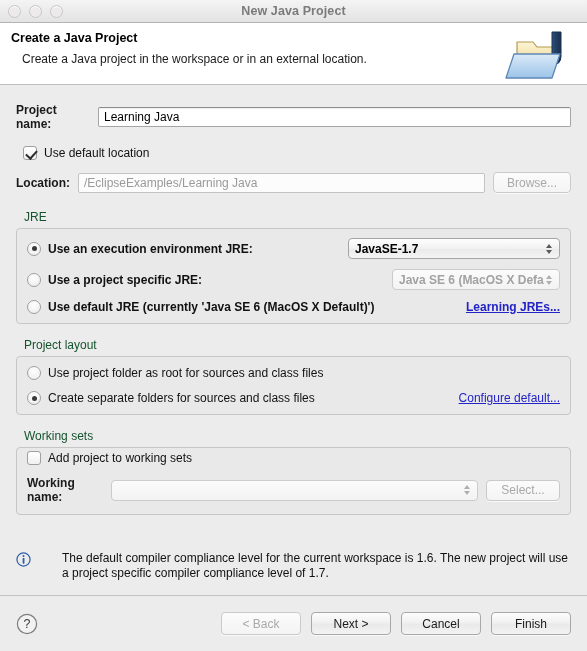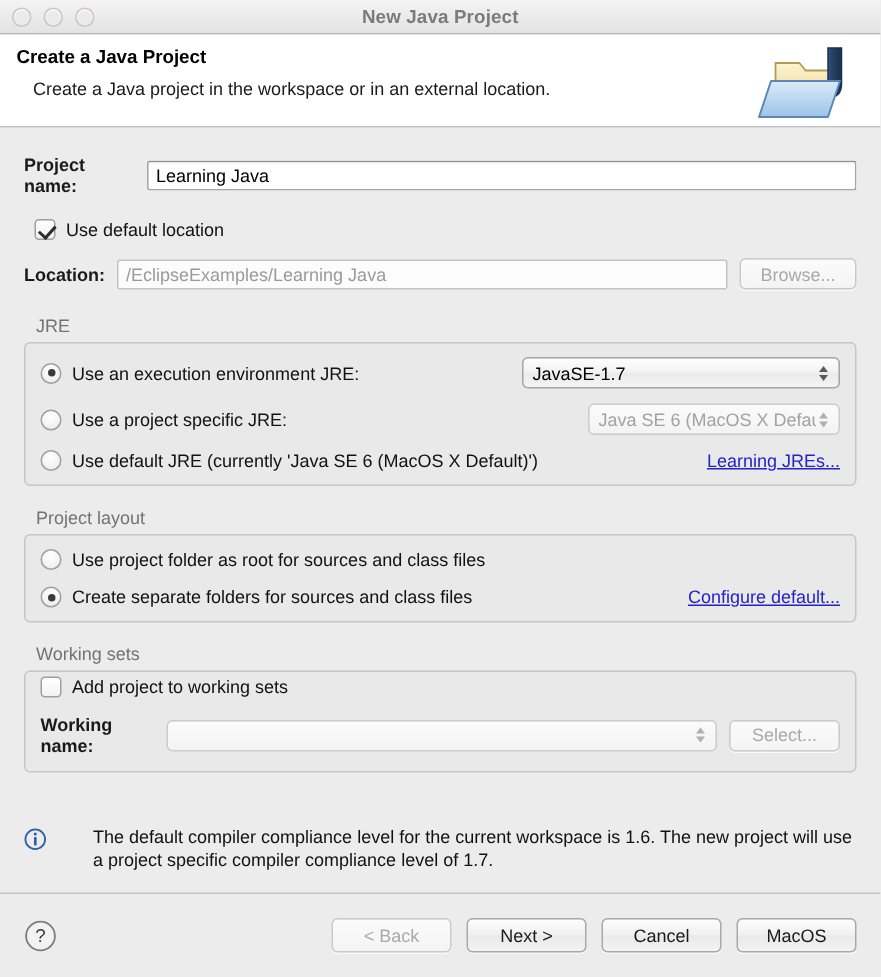--- a/index.html
+++ b/index.html
@@ -118,21 +118,21 @@
     padding: 0 9px;
   }
   .pushbtn.disabled {
     color: #a9a9a9;
     border-color: #cacaca;
     background: linear-gradient(to bottom, #fbfbfb 0%, #f4f4f4 100%);
   }
 
   
   .grouplabel {
-    font-size: 12px; color: #737373;
+    font-size: 12px; color: #14532d;
     margin: 0 0 4px 8px;
   }
   .groupbox {
     border: 1px solid #c6c6c6;
     border-radius: 4px;
     background: #e9e9e9;
     box-sizing: border-box;
     position: relative;
   }
 
@@ -299,21 +299,21 @@
     </div>
 
     <div class="row" style="margin-top:12px;">
       <label class="fieldlabel" style="width:58px;">Location:</label>
       <div class="textfield disabled" style="flex:1 1 auto; margin-left:4px; margin-right:8px;">/EclipseExamples/Learning Java</div>
       <div class="pushbtn disabled" style="min-width:78px;">Browse...</div>
     </div>
 
     <div style="margin-top:17px;">
       <div class="grouplabel">JRE</div>
-      <div class="groupbox" style="padding:9px 10px 9px 10px;">
+      <div class="groupbox" style="padding:9px 10px 9px 10px;font-weight:bold;">
 
         <div class="row">
           <span class="radio checked"></span>
           <span class="opt-label">Use an execution environment JRE:</span>
           <div class="combo" style="margin-left:auto; width:212px;">
             <span class="val">JavaSE-1.7</span>
             <span class="stepper">
                 <span class="up"></span>
                 <span class="dn"></span>
               </span>
@@ -396,17 +396,17 @@
 
   <div class="footer">
     <svg class="helpbtn" viewBox="0 0 22 22">
       <circle cx="11" cy="11" r="9.6" fill="#f2f2f2" stroke="#7d7d7d" stroke-width="1.2"></circle>
       <text x="11" y="15.3" text-anchor="middle" font-family="Liberation Sans, sans-serif" font-size="12.5" fill="#3a3a3a">?</text>
     </svg>
     <div class="footer-buttons">
       <div class="pushbtn disabled">&lt; Back</div>
       <div class="pushbtn">Next &gt;</div>
       <div class="pushbtn">Cancel</div>
-      <div class="pushbtn">MacOS</div>
+      <div class="pushbtn">Finish</div>
     </div>
   </div>
 
 </div>
 
 </body></html>

